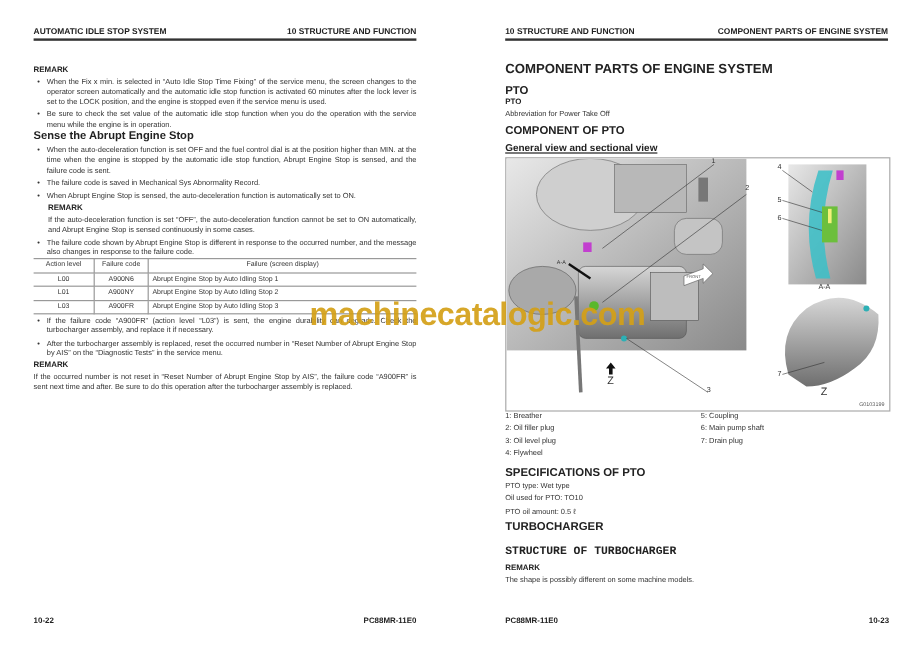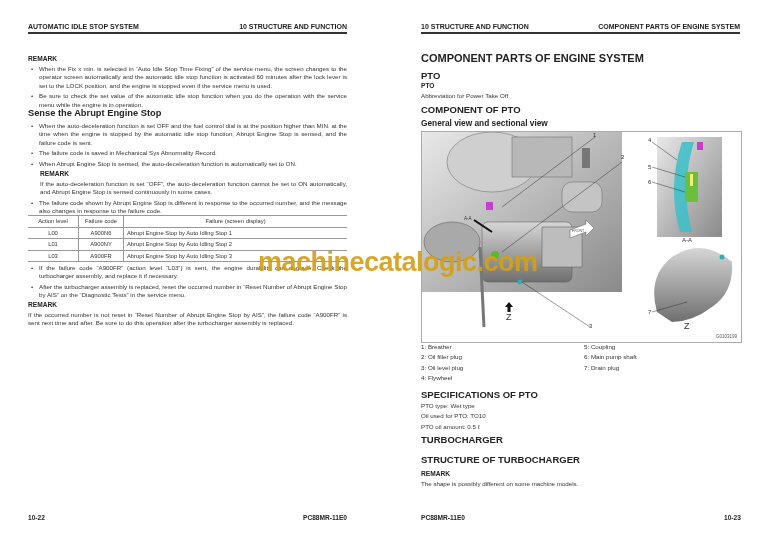--- a/index.html
+++ b/index.html
@@ -15,21 +15,21 @@
   .bul { position:relative; padding-left:11px; font-size:6.2px; line-height:8.3px; color:#333; margin-bottom:2.5px; text-align:justify; }
   .bul .dot { position:absolute; left:3px; top:0; }
   .h-sense { font-size:9.3px; font-weight:bold; color:#222; }
   table.codes { border-collapse:collapse; font-size:5.8px; color:#333; }
   table.codes td, table.codes th { border-bottom:0.8px solid #999; border-right:0.8px solid #999; height:10.5px; padding:0 3px; font-weight:normal; }
   table.codes th:last-child, table.codes td:last-child { border-right:none; }
   table.codes tr:first-child th { border-top:0.8px solid #999; }
   .c { text-align:center; }
   .h1 { font-size:11px; font-weight:bold; color:#222; }
   .h2 { font-size:9.5px; font-weight:bold; color:#222; }
-  .h3 { font-size:8.3px; font-weight:bold; color:#222; }
+  .h3 { font-size:8.3px; font-weight:bold; color:#222;text-decoration:underline; }
   .pos { position:absolute; }
   .figure { position:absolute; left:421px; top:131px; width:319px; height:210px; border:0.8px solid #aaa; background:#fff; overflow:hidden; }
   .wm { position:absolute; left:258px; top:247px; font-size:27px; font-weight:bold; color:#d4a017; letter-spacing:-0.5px; white-space:nowrap; z-index:10; opacity:0.92; }
   .callout { position:absolute; font-size:6px; color:#333; }
   .fig-id { position:absolute; right:4px; bottom:3px; font-size:4.5px; color:#555; }
 </style>
 </head>
 <body>
 
 <div class="page left">
@@ -191,20 +191,20 @@
 </div>
 
 <div class="pos h2" style="left:421px; top:389px;">SPECIFICATIONS OF PTO</div>
 <div class="pos small" style="left:421px; top:402px;">
   <div>PTO type: Wet type</div>
   <div style="margin-top:2px;">Oil used for PTO: TO10</div>
   <div style="margin-top:2px;">PTO oil amount: 0.5 ℓ</div>
 </div>
 
 <div class="pos h2" style="left:421px; top:434px;">TURBOCHARGER</div>
-<div class="pos h2" style="left:421px; top:454px;">STRUCTURE OF TURBOCHARGER</div>
+<div class="pos h2" style="left:421px; top:454px;font-family:Liberation Mono, monospace;">STRUCTURE OF TURBOCHARGER</div>
 <div class="pos remark" style="left:421px; top:470px;">REMARK</div>
 <div class="pos small" style="left:421px; top:480px;">The shape is possibly different on some machine models.</div>
 
 <div class="footer" style="left:421px;">PC88MR-11E0</div>
 <div class="footer" style="left:724px;">10-23</div>
 
 <div class="wm">machinecatalogic.com</div>
 
 </body></html>

